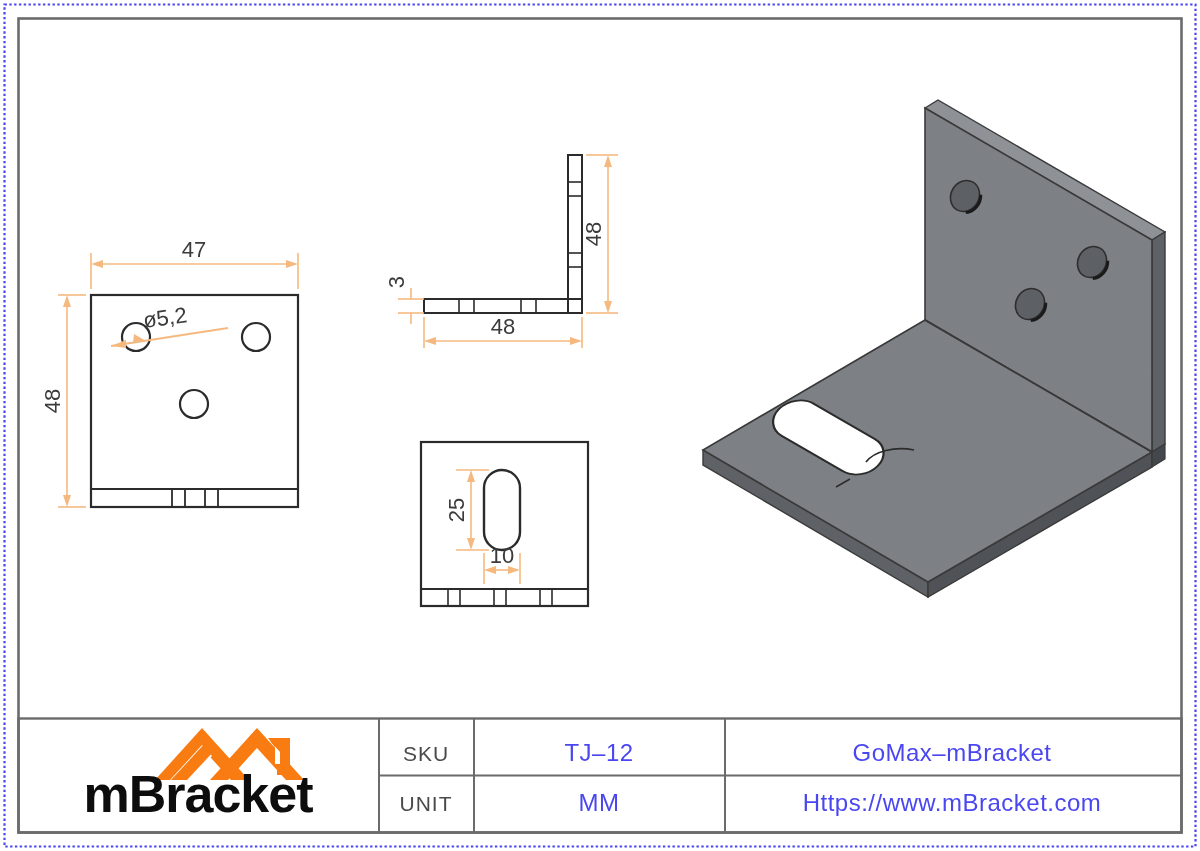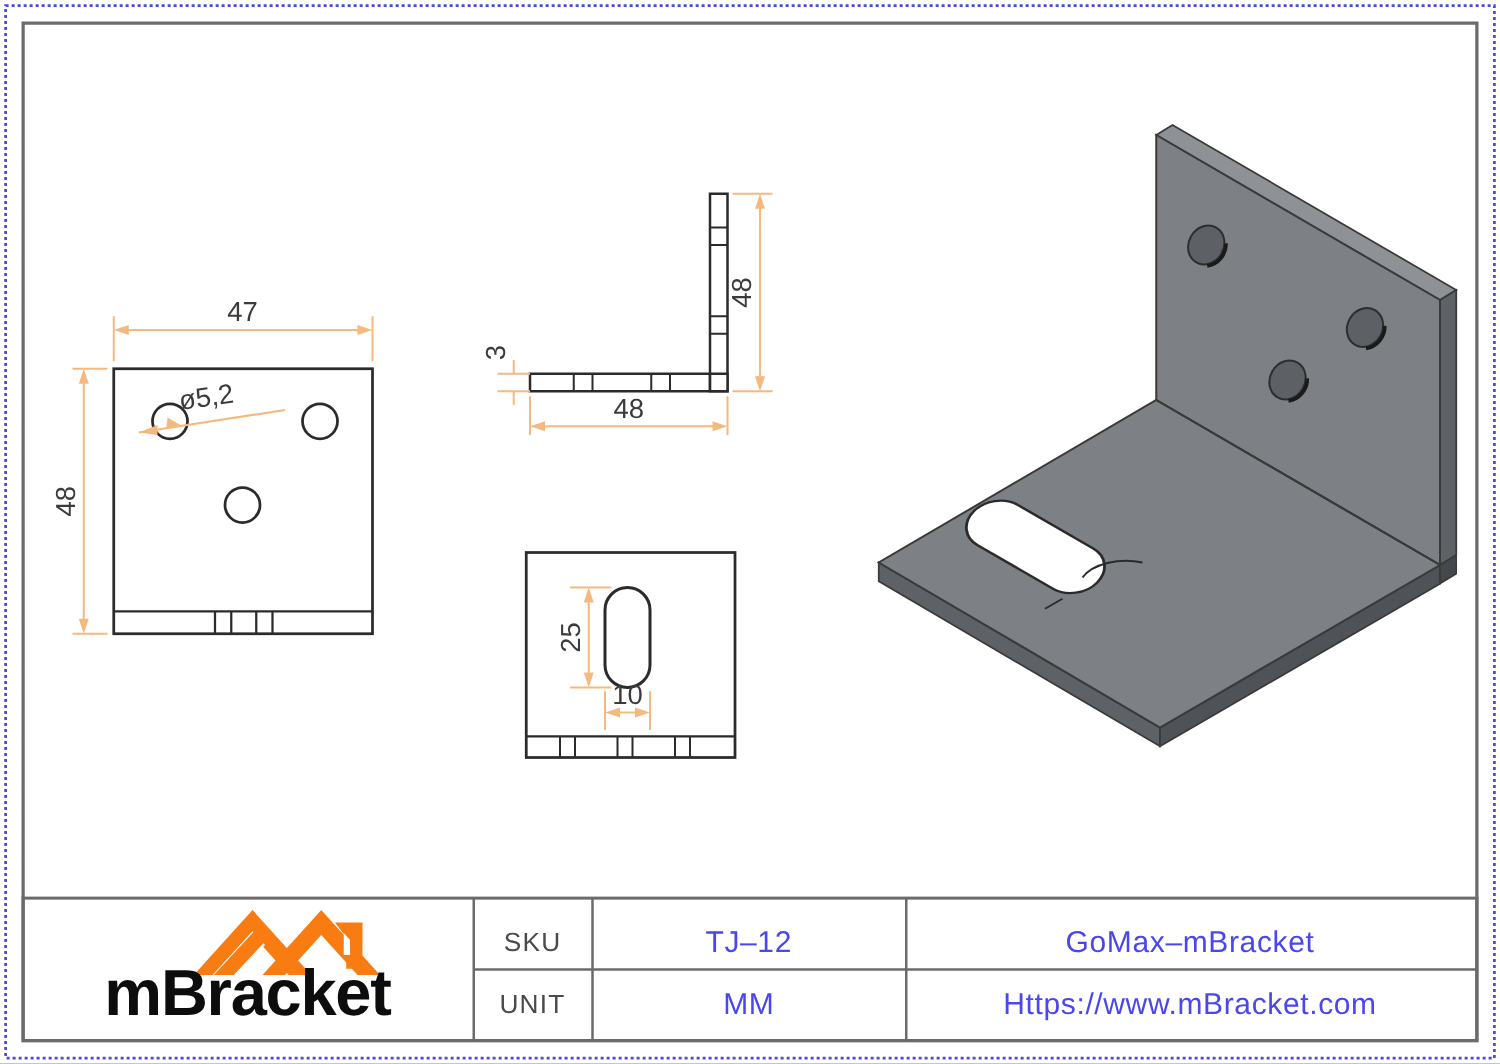--- a/index.html
+++ b/index.html
@@ -1,18 +1,18 @@
 <!DOCTYPE html>
 <html><head>
 <meta charset="utf-8">
 <style>
   html,body{margin:0;padding:0;background:#ffffff;}
   body{width:1200px;height:851px;overflow:hidden;
        font-family:"Liberation Sans", sans-serif;}
-  #sheet{position:relative;width:1200px;height:851px;background:#1d4ed8;}
+  #sheet{position:relative;width:1200px;height:851px;background:#b91c1c;}
   svg{display:block;}
   .dimtxt{font-family:"Liberation Sans",sans-serif;fill:#3b3b3b;font-size:22px;}
   .tbl-label{font-family:"Liberation Sans",sans-serif;fill:#4a4a4a;font-size:21px;letter-spacing:1px;}
   .tbl-val{font-family:"Liberation Sans",sans-serif;fill:#4a46f0;font-size:24px;letter-spacing:0.5px;}
   .logo-txt{font-family:"Liberation Sans",sans-serif;font-weight:bold;font-size:52px;fill:#0d0d0d;letter-spacing:-1px;}
 </style>
 </head>
 <body>
 
 <div id="sheet">

